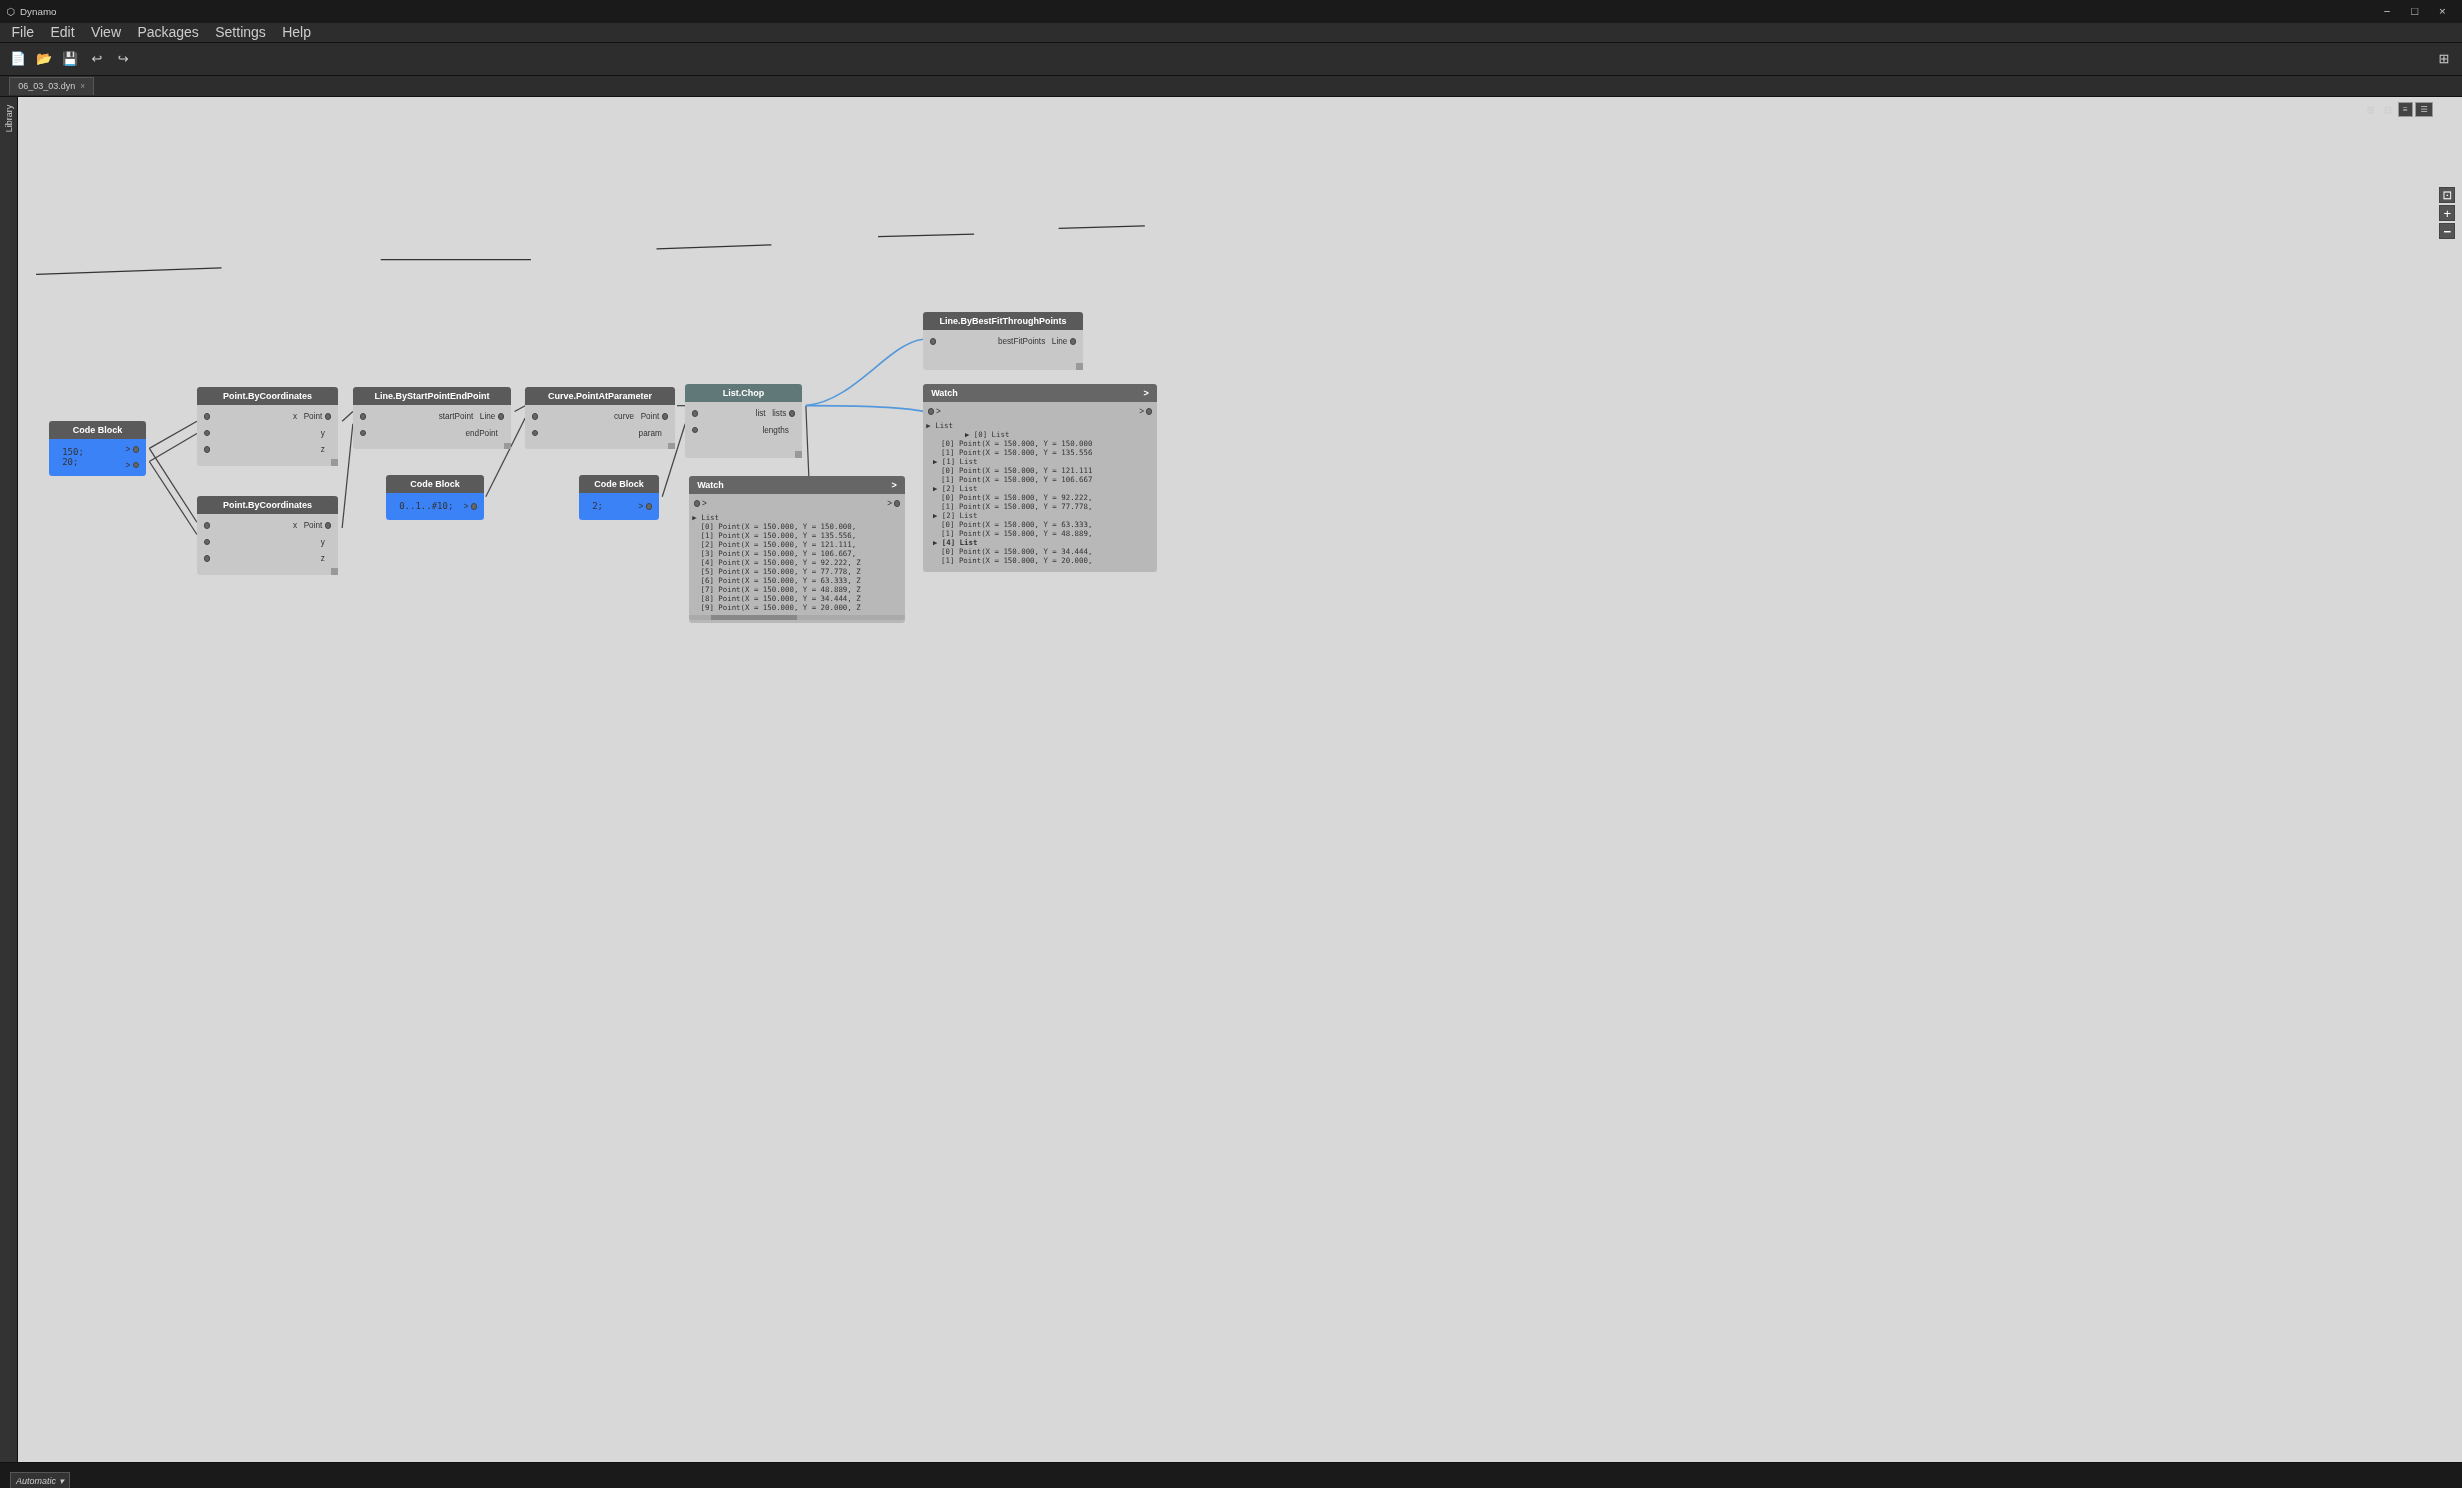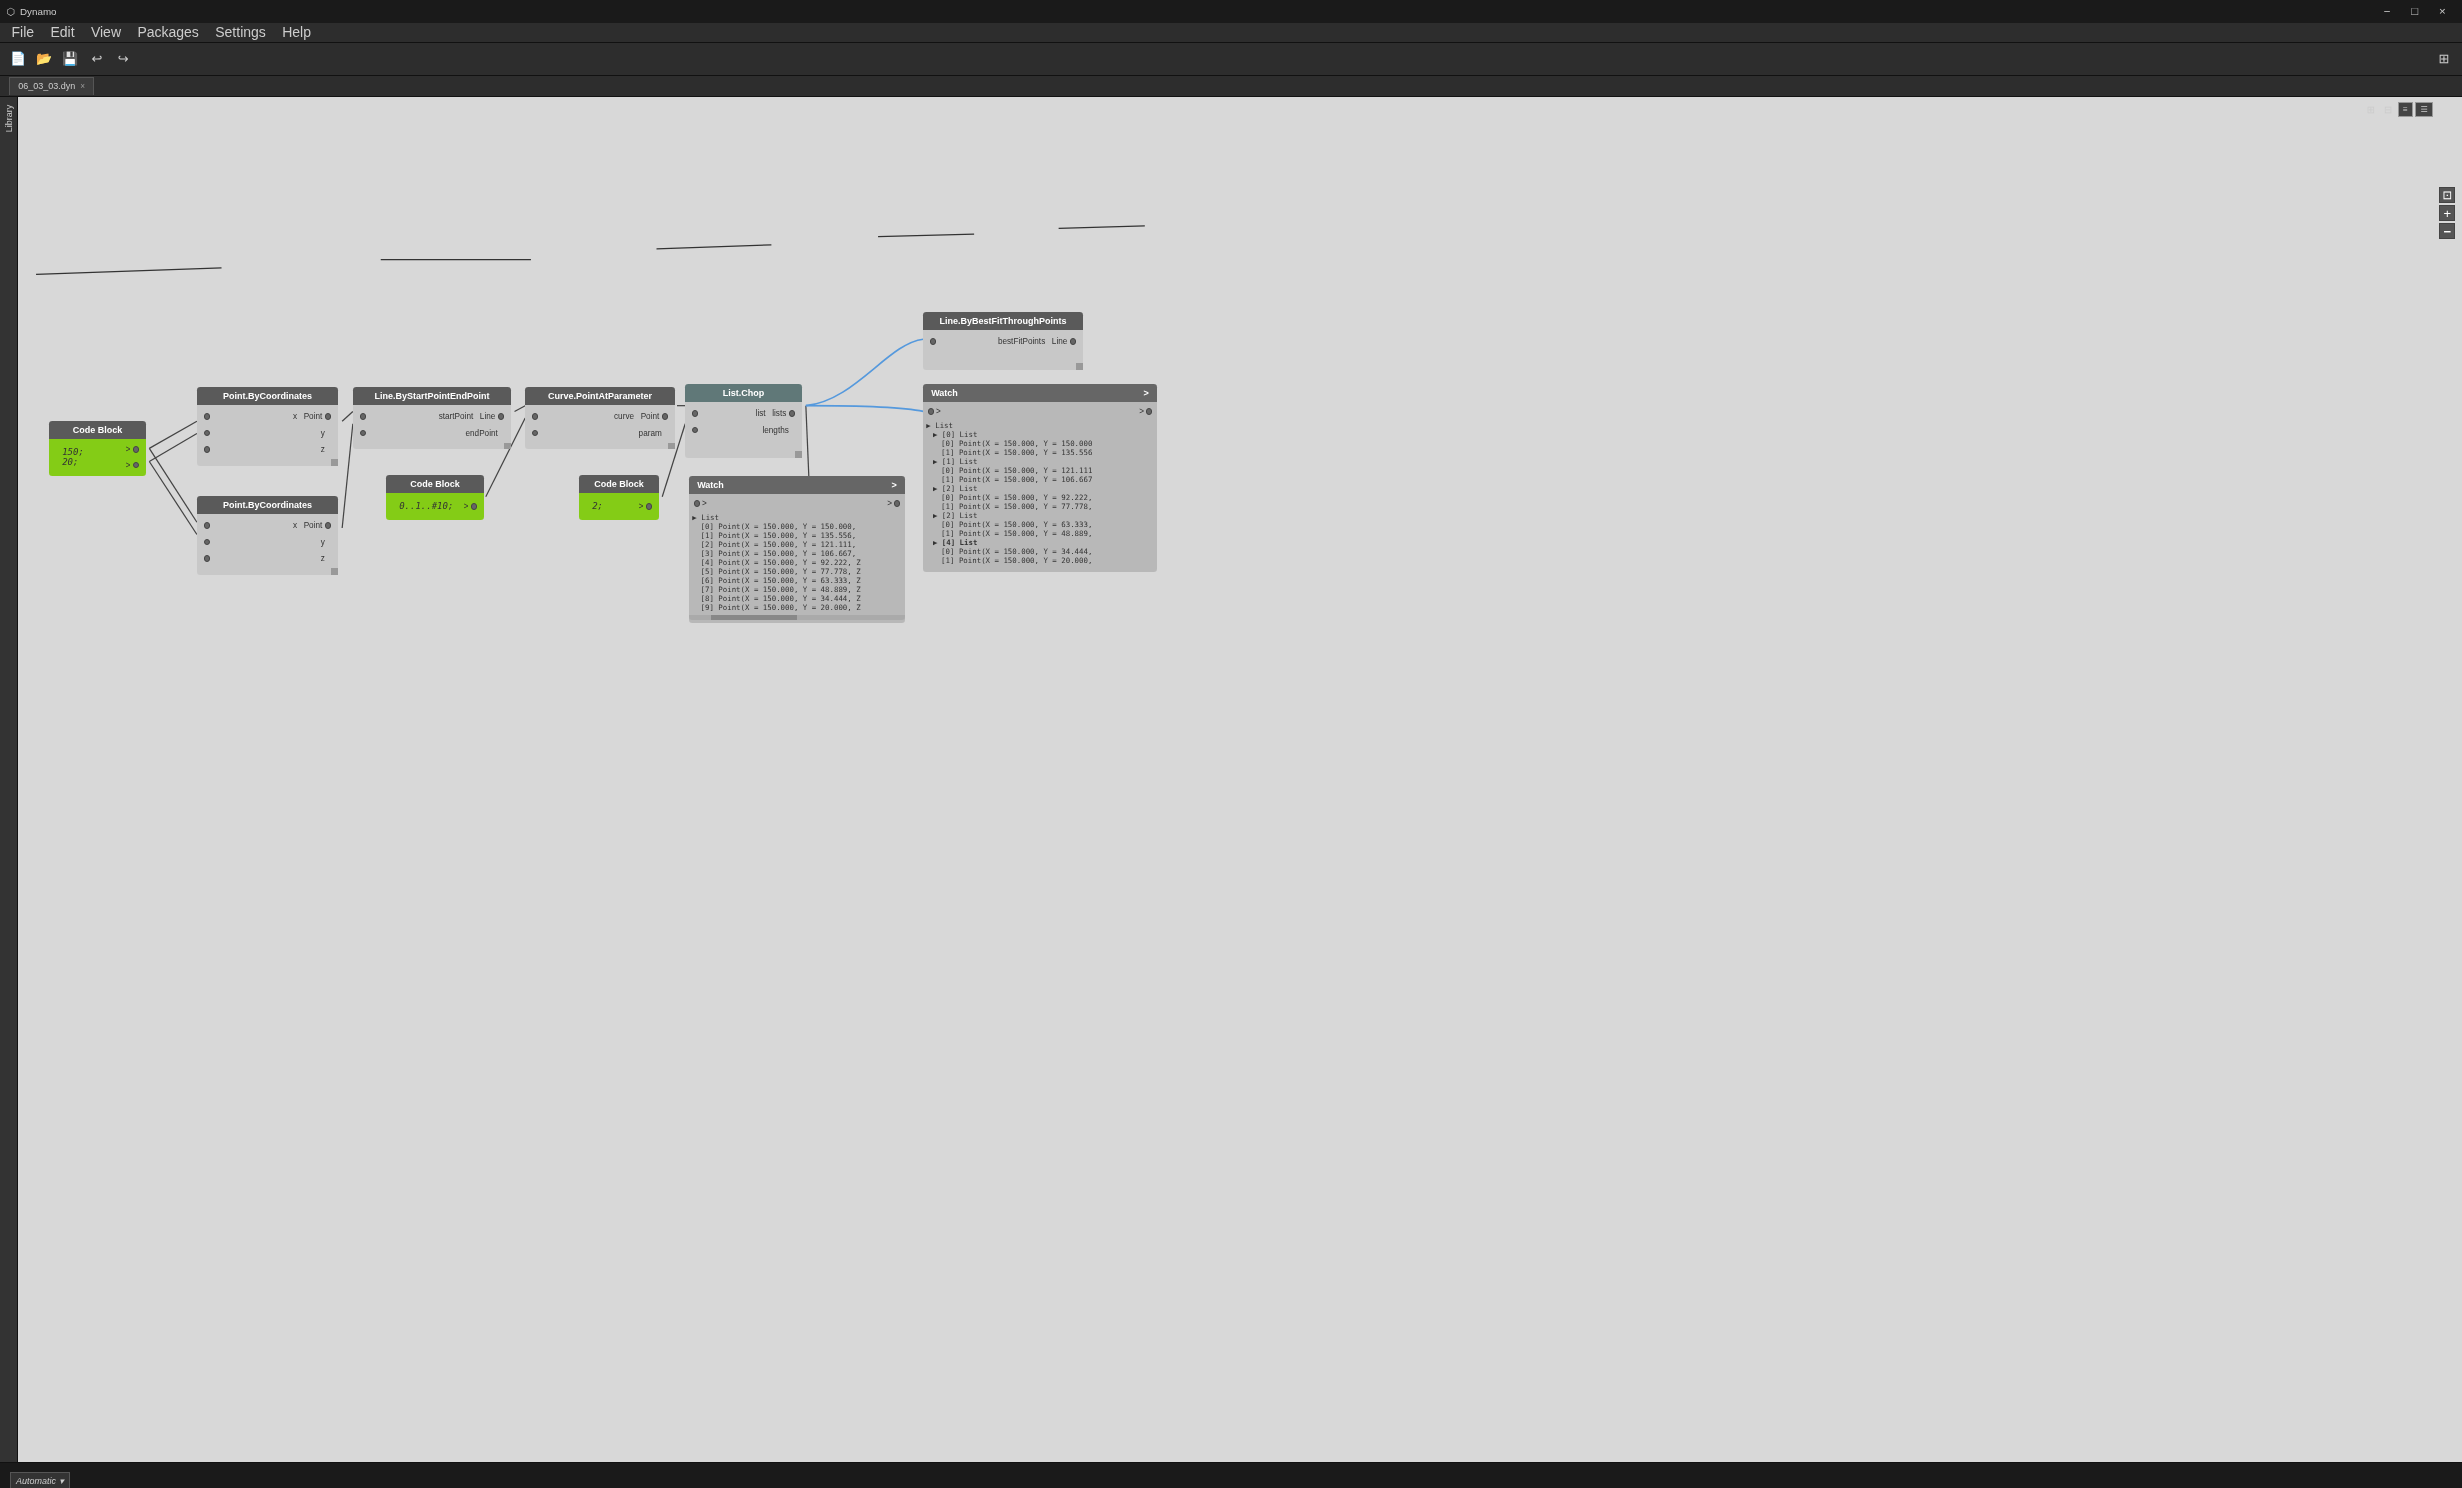--- a/index.html
+++ b/index.html
@@ -43,21 +43,21 @@
     
     .node { position: absolute; border-radius: 3.3px; cursor: move; }
     .node-header { padding: 4.1px 8.2px; font-size: 9px; font-weight: bold; border-radius: 3.3px 3.3px 0 0; text-align: center; }
     .node-body { background: #c8c8c8; border-radius: 0 0 3.3px 3.3px; padding: 3.3px 0; }
     .node-row { display: flex; align-items: center; justify-content: space-between; padding: 1.6px 6.6px; min-height: 16.4px; font-size: 8.2px; color: #333; }
     .port { width: 6.6px; height: 6.6px; border-radius: 50%; background: #666; border: 0.8px solid #444; flex-shrink: 0; }
     .node-resize { width: 6.6px; height: 6.6px; background: #999; position: absolute; bottom: 0; right: 0; cursor: se-resize; }
     
     
     .code-block-header { background: #5a5a5a; color: #fff; }
-    .code-block-body { background: #84cc16; font-style: italic; }
+    .code-block-body { background: #3b82f6; }
     .code-content { font-family: monospace; font-size: 9px; padding: 3.3px 6.6px; color: #333; }
     
     
     .watch-header { background: #666; color: #fff; }
     .watch-body { background: #b8b8b8; }
     .watch-tree { font-family: monospace; font-size: 7.4px; padding: 3.3px; color: #333; overflow: hidden; }
     
     
     .point-header { background: #5a5a5a; color: #fff; }
     
@@ -376,21 +376,21 @@
       <div class="node-body watch-body">
         <div style="display:flex;align-items:center;padding:1.6px 4.9px;gap:1.6px;">
           <div class="port"></div>
           <span style="font-size:8.2px;color:#333;">&gt;</span>
           <div style="flex:1;"></div>
           <span style="font-size:8.2px;color:#333;">&gt;</span>
           <div class="port"></div>
         </div>
         <div class="watch-tree">
           <div>▶ List</div>
-          <div style="padding-left:6.6px;">▶ [0] List</div>
+          <div style="padding-left:6.6px;margin-left:32px;">▶ [0] List</div>
           <div style="padding-left:14.8px;">[0] Point(X = 150.000, Y = 150.000</div>
           <div style="padding-left:14.8px;">[1] Point(X = 150.000, Y = 135.556</div>
           <div style="padding-left:6.6px;">▶ [1] List</div>
           <div style="padding-left:14.8px;">[0] Point(X = 150.000, Y = 121.111</div>
           <div style="padding-left:14.8px;">[1] Point(X = 150.000, Y = 106.667</div>
           <div style="padding-left:6.6px;">▶ [2] List</div>
           <div style="padding-left:14.8px;">[0] Point(X = 150.000, Y = 92.222,</div>
           <div style="padding-left:14.8px;">[1] Point(X = 150.000, Y = 77.778,</div>
           <div style="padding-left:6.6px;">▶ [2] List</div>
           <div style="padding-left:14.8px;">[0] Point(X = 150.000, Y = 63.333,</div>

